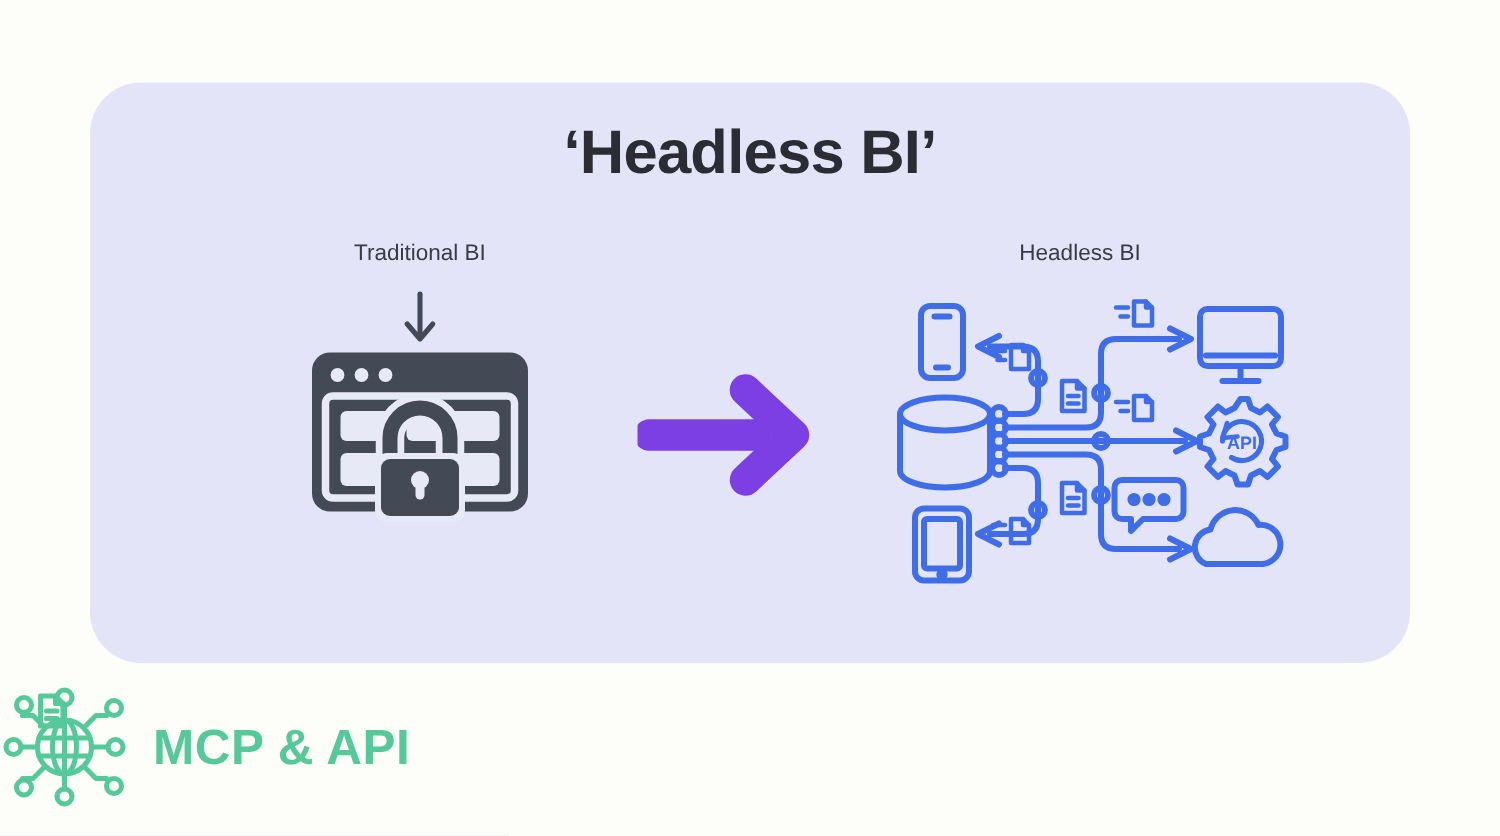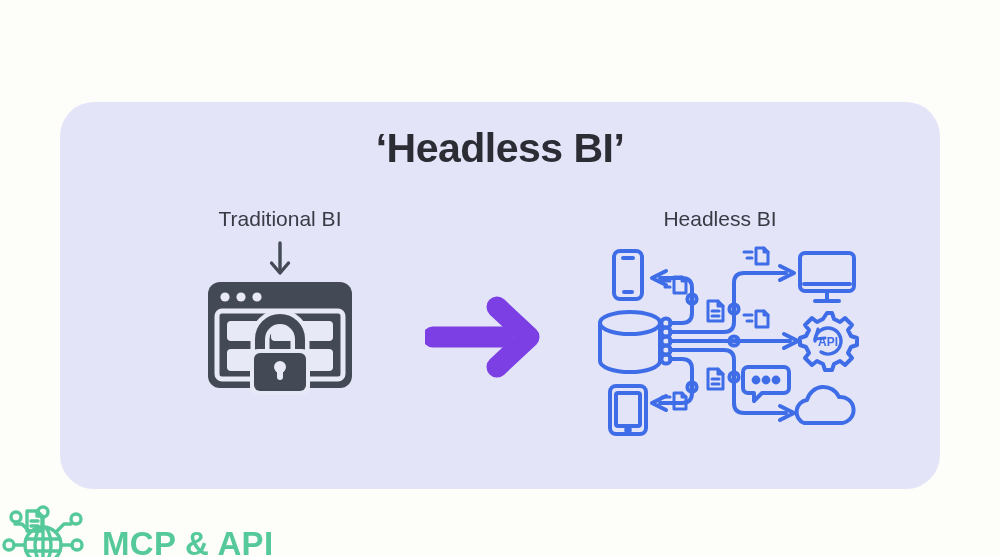--- a/index.html
+++ b/index.html
@@ -3,21 +3,21 @@
 <meta charset="utf-8">
 <style>
   html,body{margin:0;padding:0;}
   body{
     width:1000px;height:557px;
     background:#FDFDFA;
     font-family:"Liberation Sans", sans-serif;
     overflow:hidden;
     position:relative;
   }
-  .stage{position:absolute;inset:0;margin-top:47px;}
+  .stage{position:absolute;inset:0;}
 
   .card{
     position:absolute;
     left:60px;top:55px;
     width:880px;height:387px;
     background:#E3E4F8;
     border-radius:34px;
   }
 
   .title{
@@ -25,21 +25,21 @@
     left:0;right:0;top:78px;
     text-align:center;
     font-size:41px;
     font-weight:bold;
     color:#2C2C34;
     letter-spacing:-0.5px;
   }
 
   .side-label{
     position:absolute;
-    font-size:21px;
+    font-size:15px;
     color:#3A3A44;
     text-align:center;
     white-space:nowrap;
   }
   .label-left{left:180px;top:160px;width:200px;}
   .label-right{left:620px;top:160px;width:200px;}
 
   .down-arrow{position:absolute;left:258px;top:192px;}
   .trad-icon{position:absolute;left:205px;top:232px;}
   .big-arrow{position:absolute;left:425px;top:248px;}

